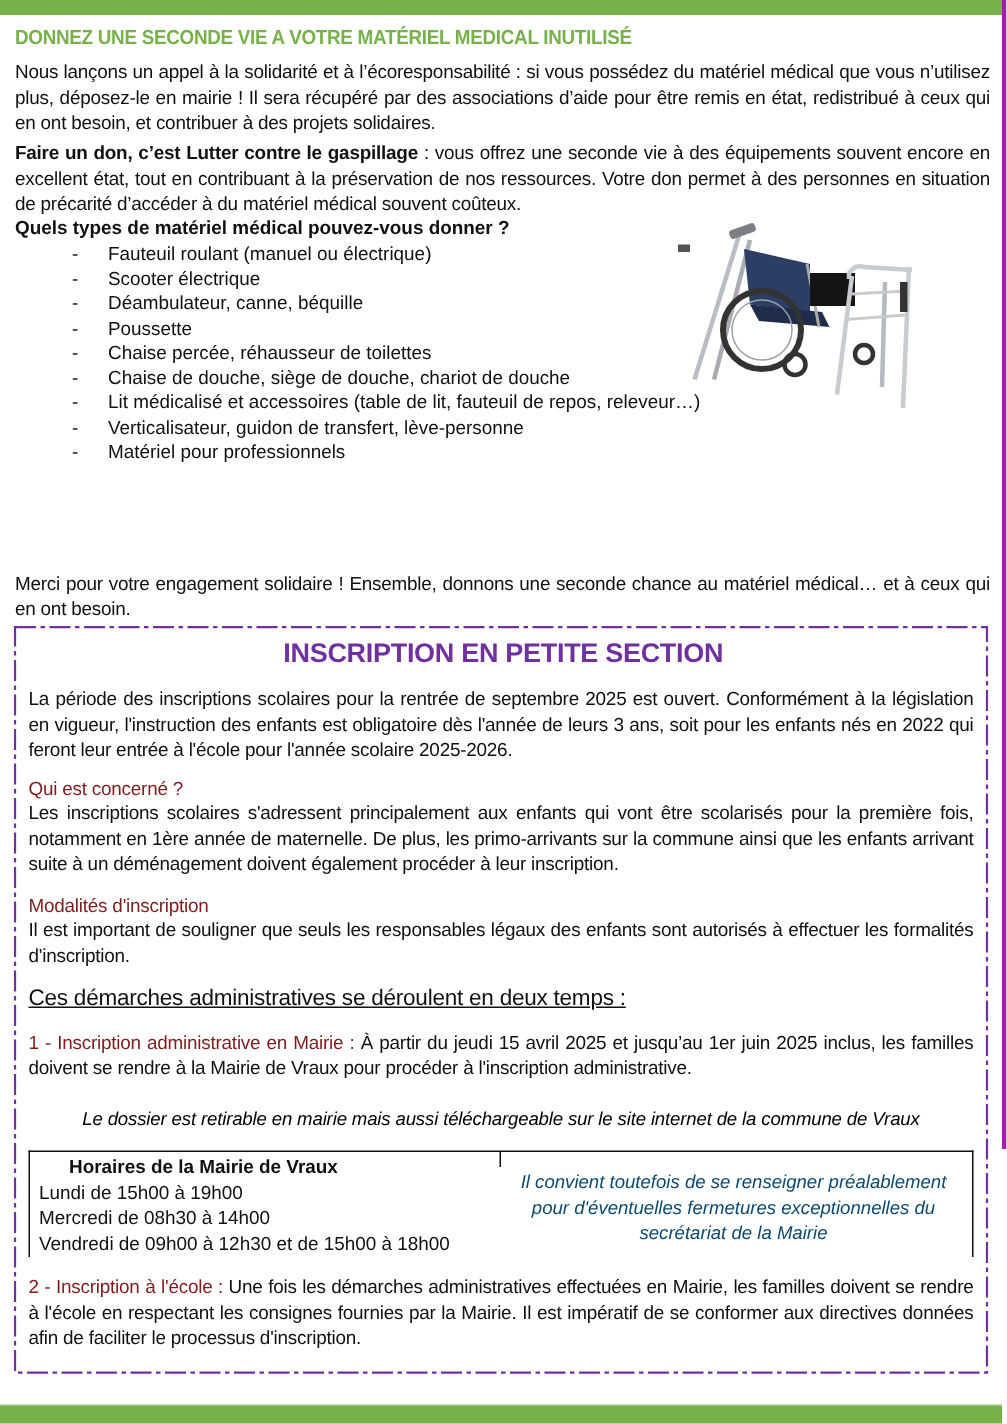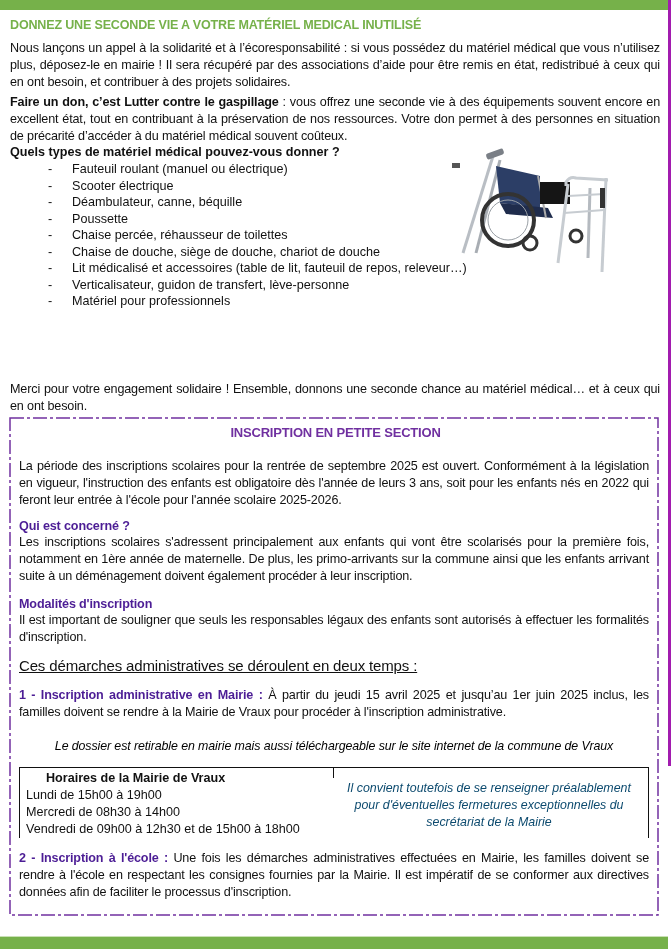--- a/index.html
+++ b/index.html
@@ -36,27 +36,27 @@
     font-size: 12.6px; line-height: 16.5px;
   }
   .list li { position: relative; padding-left: 24px; white-space: nowrap; }
   .list li .dash { position: absolute; left: 0; }
   .photo {
     position: absolute; left: 428px; top: 148px; width: 180px; height: 130px;
   }
   .box-border-svg { position: absolute; left: 9px; top: 417px; width: 650px; height: 499px; pointer-events: none; }
   .box-title {
     position: absolute; left: 0; width: 671px; top: 425px; text-align: center;
-    font-size: 13px; font-weight: bold; color: #7030a0; letter-spacing: -0.2px;
+    font-size: 18px; font-weight: bold; color: #7030a0; letter-spacing: -0.2px;
   }
   .ip {
     position: absolute; left: 19px; width: 630px; font-size: 12.6px; line-height: 16.8px;
     text-align: justify; letter-spacing: -0.15px;
   }
-  .purple-h { color: #4c1d95; font-weight: bold; }
+  .purple-h { color: #7f1d1d; font-weight: normal; }
   .underline { text-decoration: underline; font-size: 15px; }
   .pink-line {
     position: absolute; left: 19px; width: 630px; top: 739px; text-align: center;
     font-style: italic; color: #000000; font-size: 12.4px; letter-spacing: -0.1px;
   }
   .table-box {
     position: absolute; left: 19px; top: 767px; width: 628px; height: 70px;
     border-top: 1.5px solid #111; border-left: 1.5px solid #111; border-right: 1.5px solid #111;
   }
   .col-sep { position: absolute; left: 313px; top: 0; width: 1px; height: 10px; background: #111; }

